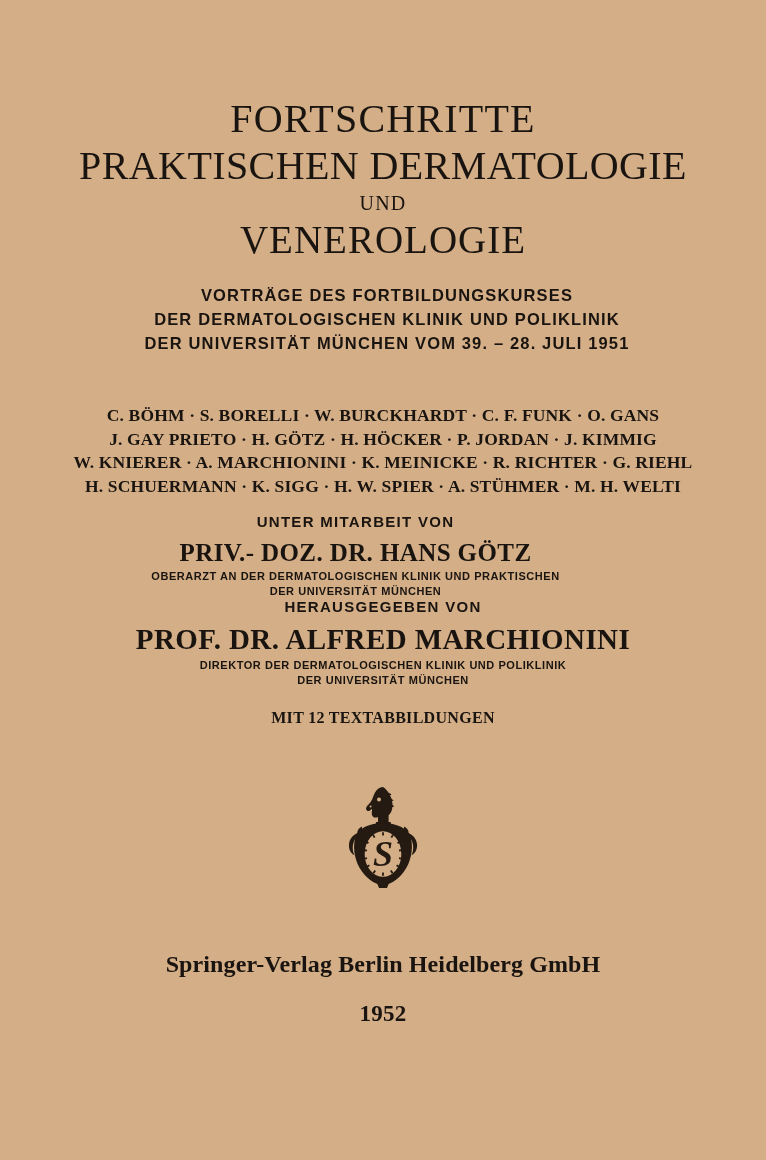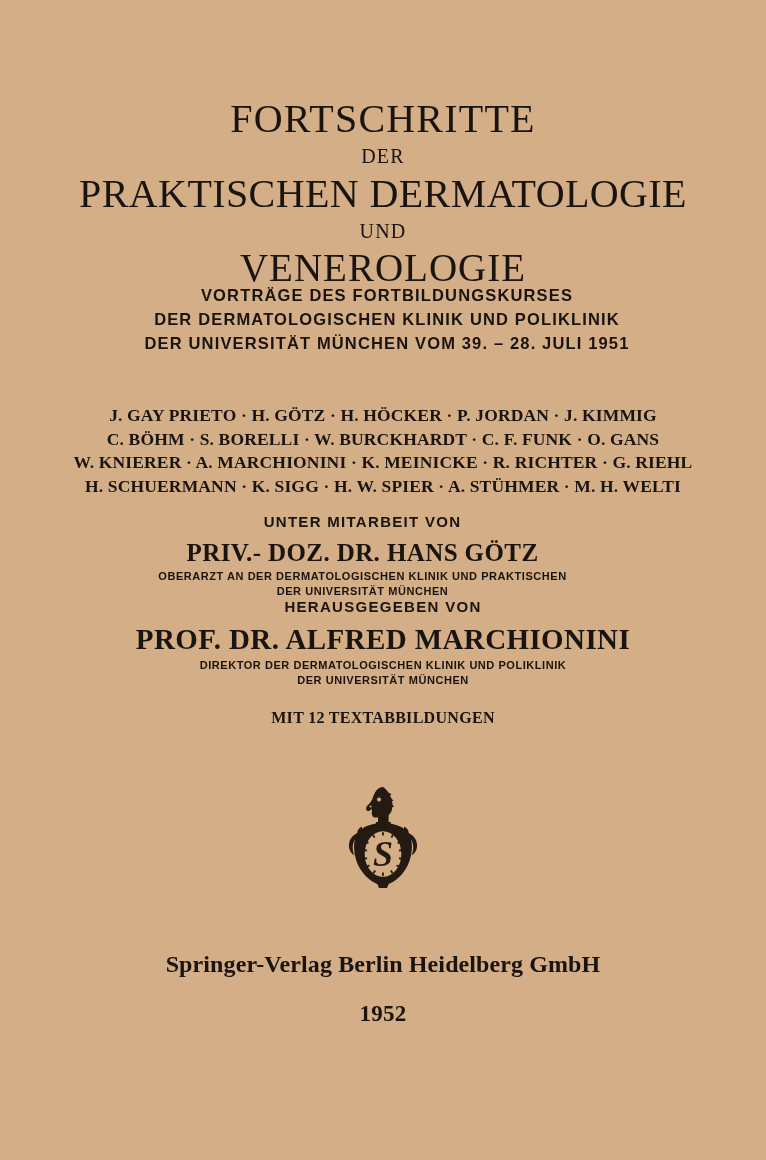--- a/index.html
+++ b/index.html
@@ -96,21 +96,21 @@
     font-size: 17.5px;
     letter-spacing: 0.15px;
     line-height: 23.5px;
     font-weight: 700;
     white-space: nowrap;
   }
 
   
   .mitarbeit {
     position: absolute;
-    left: 16px;
+    left: 9px;
     top: 511px;
     width: 693px;
   }
   .label-sm {
     font-family: "Liberation Sans", "DejaVu Sans", sans-serif;
     font-size: 15px;
     letter-spacing: 1.3px;
     font-weight: 700;
     line-height: 22px;
   }
@@ -192,36 +192,35 @@
     margin-top: 20px;
   }
 </style>
 </head>
 <body>
 
 <div class="page">
 
   <div class="title-block ctr">
     <div class="t-main1">FORTSCHRITTE</div>
-    <div class="t-small">DER</div>
     <div class="t-main2">PRAKTISCHEN DERMATOLOGIE</div>
     <div class="t-small">UND</div>
     <div class="t-main3">VENEROLOGIE</div>
   </div>
 
   <div class="subtitle-block ctr">
     <div class="sub-line">VORTRÄGE DES FORTBILDUNGSKURSES</div>
     <div class="sub-line">DER DERMATOLOGISCHEN KLINIK UND POLIKLINIK</div>
     <div class="sub-line">DER UNIVERSITÄT MÜNCHEN VOM 39. – 28. JULI 1951</div>
   </div>
 
 
   <div class="authors ctr">
+    <div class="author-line">C. BÖHM · S. BORELLI · W. BURCKHARDT · C. F. FUNK · O. GANS</div>
     <div class="author-line">J. GAY PRIETO · H. GÖTZ · H. HÖCKER · P. JORDAN · J. KIMMIG</div>
-    <div class="author-line">C. BÖHM · S. BORELLI · W. BURCKHARDT · C. F. FUNK · O. GANS</div>
     <div class="author-line">W. KNIERER · A. MARCHIONINI · K. MEINICKE · R. RICHTER · G. RIEHL</div>
     <div class="author-line">H. SCHUERMANN · K. SIGG · H. W. SPIER · A. STÜHMER · M. H. WELTI</div>
   </div>
 
   <div class="mitarbeit ctr">
     <div class="label-sm">UNTER MITARBEIT VON</div>
     <div class="name-lg">PRIV.- DOZ. DR. HANS GÖTZ</div>
     <div class="affil">OBERARZT AN DER DERMATOLOGISCHEN KLINIK UND PRAKTISCHEN</div>
     <div class="affil">DER UNIVERSITÄT MÜNCHEN</div>
   </div>

